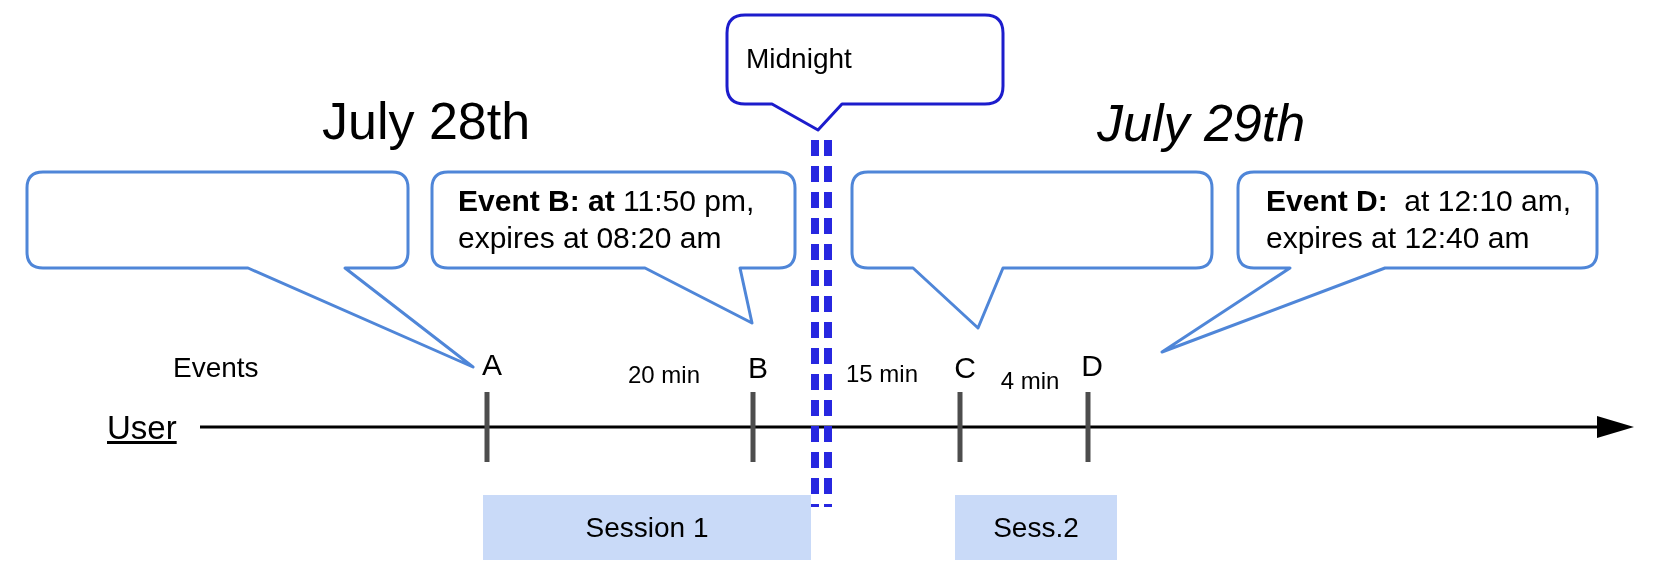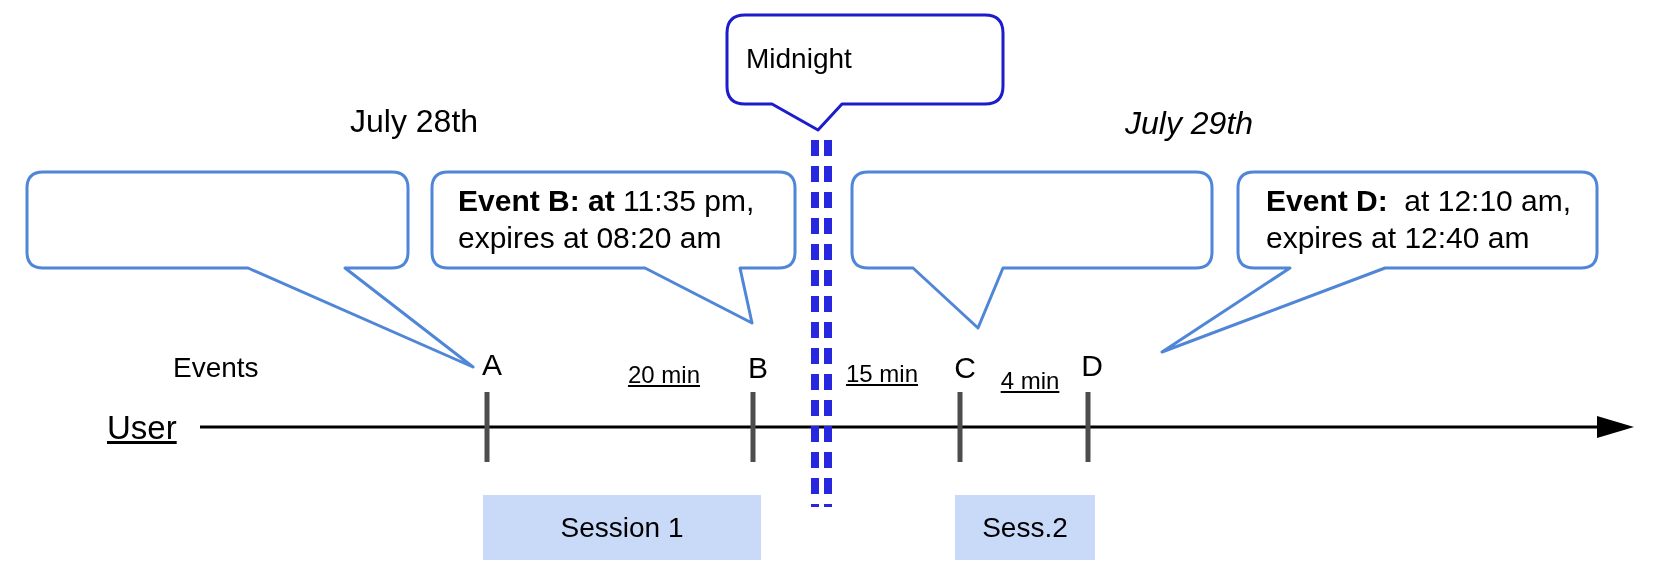--- a/index.html
+++ b/index.html
@@ -2,29 +2,29 @@
 <html><head>
 <meta charset="utf-8">
 <style>
   html,body{margin:0;padding:0;background:#fff;}
   .canvas{
     position:relative;width:1668px;height:578px;background:#ffffff;
     font-family:"Liberation Sans",sans-serif;color:#000;overflow:hidden;
   }
   .layer{position:absolute;left:0;top:0;}
   .abs{position:absolute;}
-  .date-label{font-size:32px;line-height:46px;white-space:nowrap;margin-left:28px;}
+  .date-label{font-size:52px;line-height:46px;white-space:nowrap;}
   .midnight-label{font-size:28px;line-height:34px;white-space:nowrap;}
   .bubble-text{font-size:30px;line-height:37px;white-space:nowrap;}
   .bubble-text .line{display:block;}
   .bubble-text span, .bubble-text b{white-space:pre;}
   .events-label{font-size:28px;line-height:32px;}
   .user-label{font-size:33px;line-height:38px;}
   .tick-label{font-size:30px;line-height:34px;width:60px;text-align:center;}
-  .interval-label{font-size:24px;line-height:28px;width:120px;text-align:center;white-space:nowrap;text-decoration:underline;}
+  .interval-label{font-size:24px;line-height:28px;width:120px;text-align:center;white-space:nowrap;}
   .session-box{
     display:flex;align-items:center;justify-content:center;
     font-size:28px;white-space:nowrap;
   }
 </style>
 </head>
 <body>
 
 <div class="canvas">
 
@@ -48,40 +48,40 @@
 
     <path d="M 745 15 H 985 Q 1003 15 1003 33 V 86 Q 1003 104 985 104 H 842 L 818 130 L 772 104 H 745 Q 727 104 727 86 V 33 Q 727 15 745 15 Z" fill="#ffffff" stroke-width="3" stroke-linejoin="round" stroke="#1c1ccc"></path>
   </svg>
 
   <div class="abs date-label" style="left:322px;top:98px;">July 28th</div>
   <div class="abs date-label" style="left:1097px;top:100px;font-style:italic;">July 29th</div>
 
   <div class="abs midnight-label" style="left:746px;top:42px;">Midnight</div>
 
   <div class="abs bubble-text" style="left:458px;top:182px;">
-    <span class="line"><b>Event B: at</b><span> 11:35 pm,</span></span>
+    <span class="line"><b>Event B: at</b><span> 11:50 pm,</span></span>
     <span class="line">expires at 08:20 am</span>
   </div>
   <div class="abs bubble-text" style="left:1266px;top:182px;">
     <span class="line"><b>Event D:</b><span>  at 12:10 am,</span></span>
     <span class="line">expires at 12:40 am</span>
   </div>
 
   <div class="abs events-label" style="left:173px;top:352px;">Events</div>
   <div class="abs user-label" style="left:107px;top:409px;text-decoration:underline;">User</div>
 
   <div class="abs tick-label" style="left:462px;top:348px;">A</div>
   <div class="abs tick-label" style="left:728px;top:351px;">B</div>
   <div class="abs tick-label" style="left:935px;top:351px;">C</div>
   <div class="abs tick-label" style="left:1062px;top:349px;">D</div>
 
   <div class="abs interval-label" style="left:604px;top:361px;">20 min</div>
   <div class="abs interval-label" style="left:822px;top:360px;">15 min</div>
   <div class="abs interval-label" style="left:970px;top:367px;">4 min</div>
 
-  <div class="abs session-box" style="left: 483px; top: 495px; width: 278px; height: 65px; background: rgb(201, 218, 248);">
+  <div class="abs session-box" style="left: 483px; top: 495px; width: 328px; height: 65px; background: rgb(201, 218, 248);">
     <span>Session 1</span>
   </div>
-  <div class="abs session-box" style="left: 955px; top: 495px; width: 140px; height: 65px; background: rgb(201, 218, 248);">
+  <div class="abs session-box" style="left: 955px; top: 495px; width: 162px; height: 65px; background: rgb(201, 218, 248);">
     <span>Sess.2</span>
   </div>
 
 </div>
 
 </body></html>

